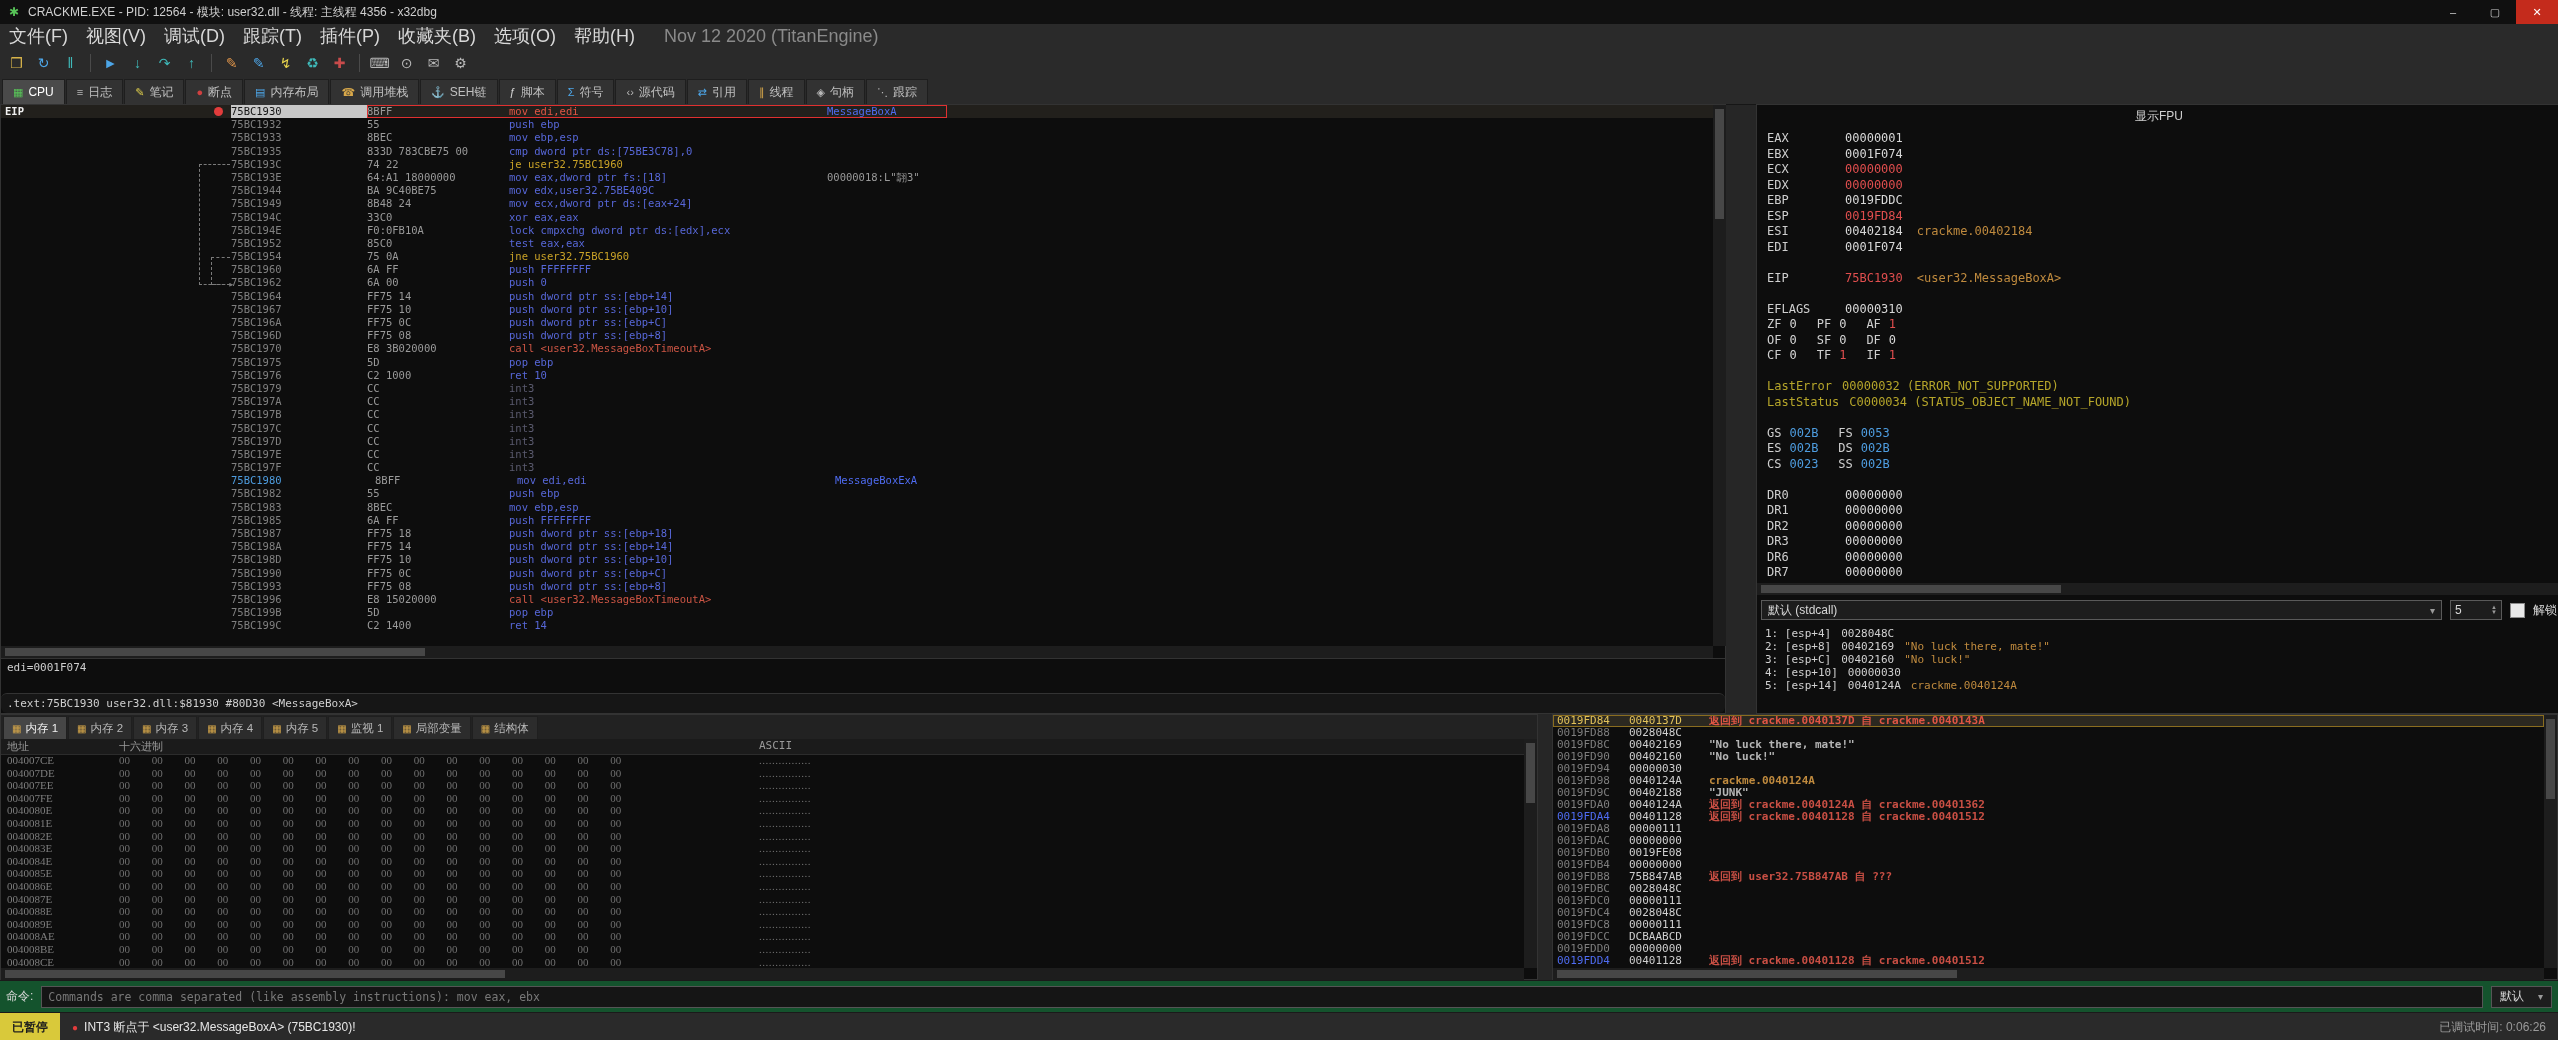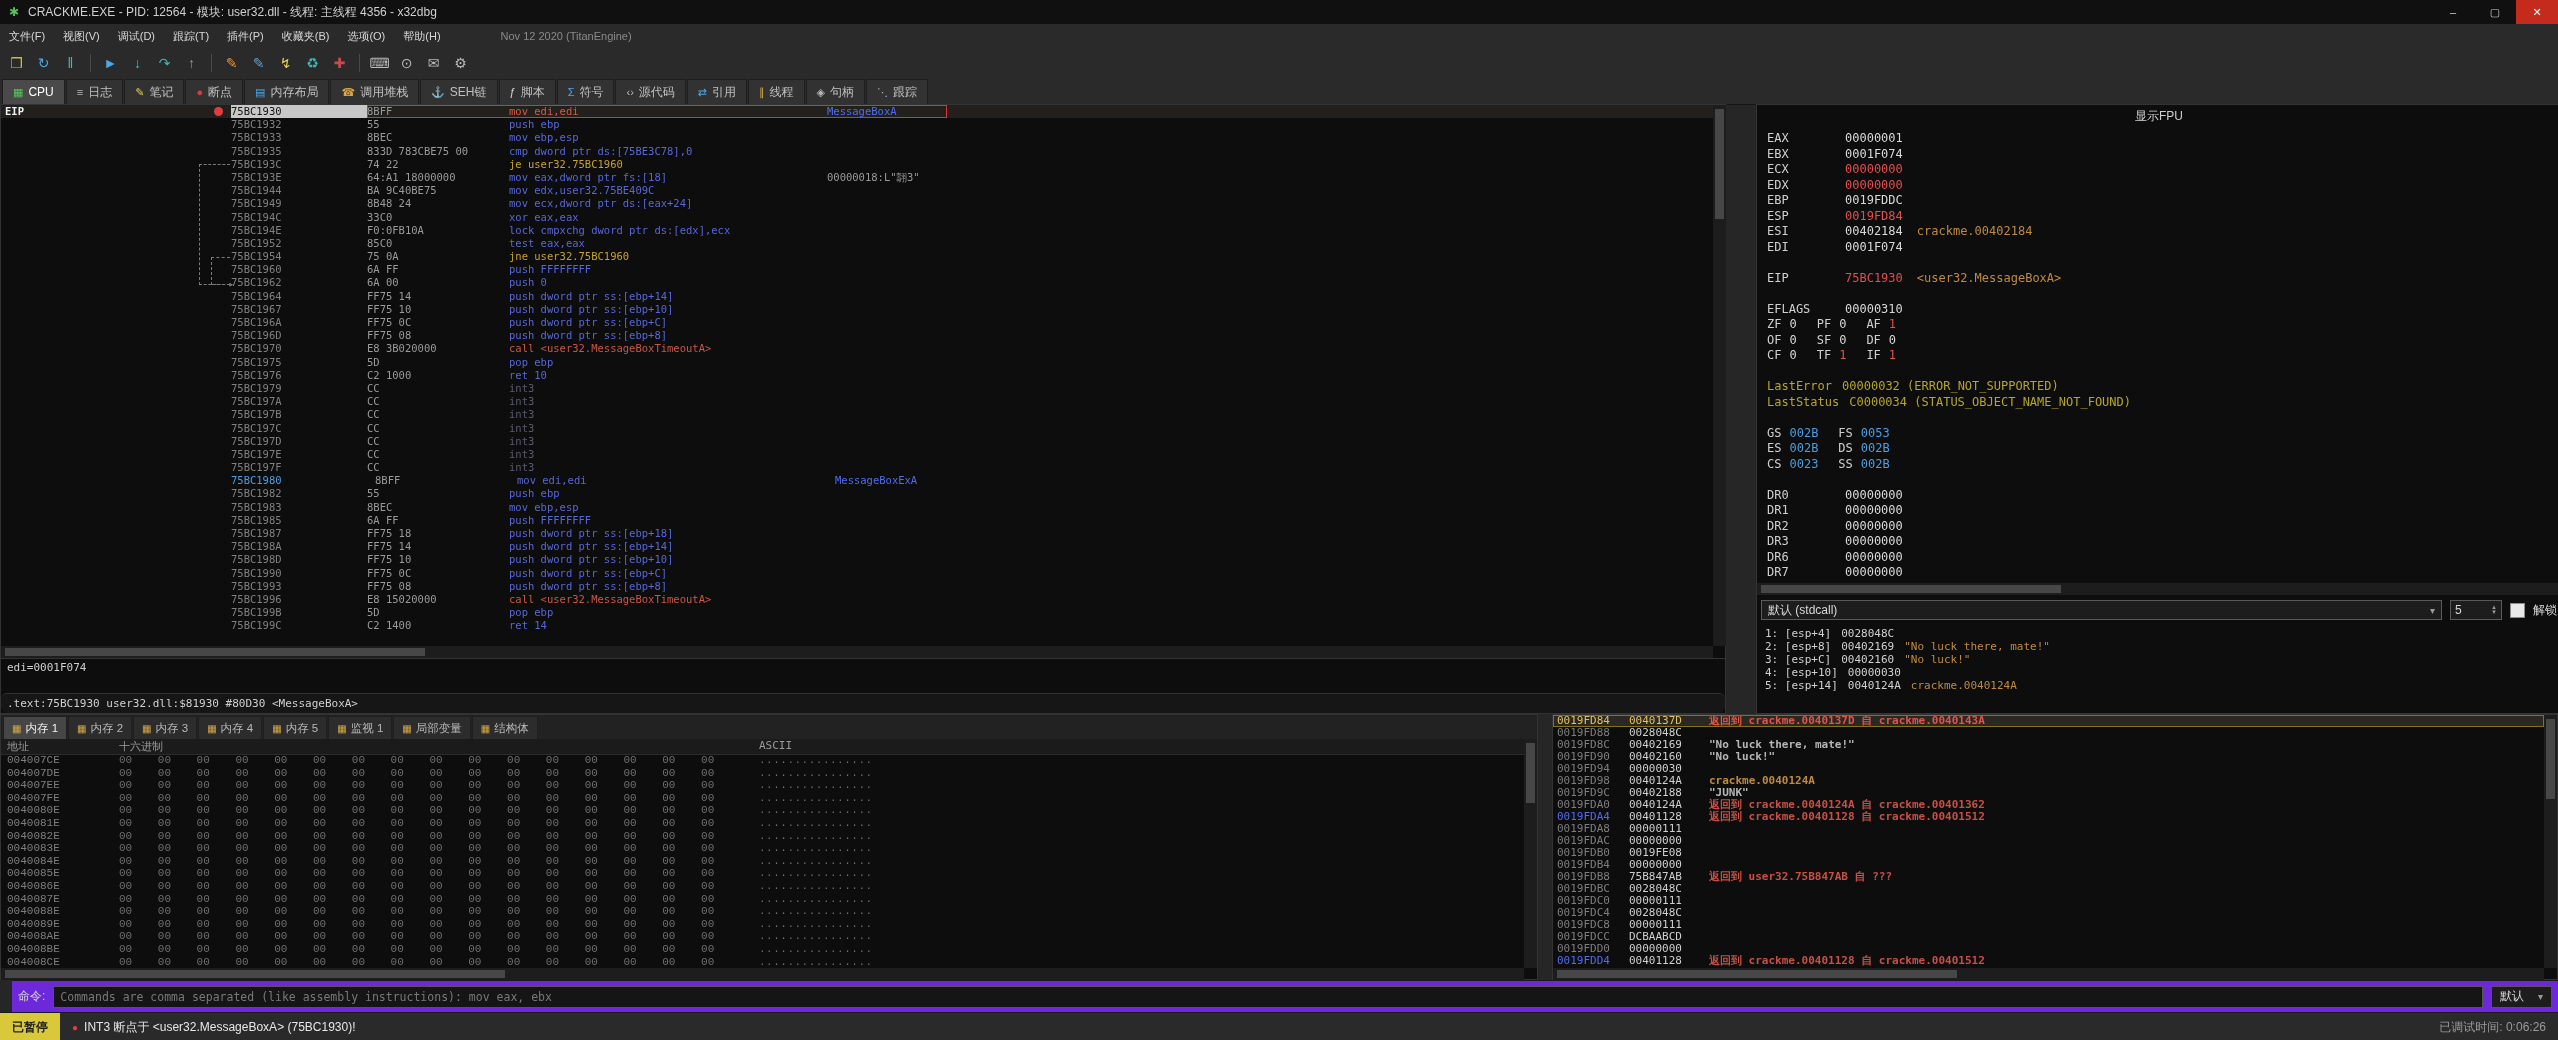--- a/index.html
+++ b/index.html
@@ -10,21 +10,21 @@
   .titlebar{position:absolute;left:0;top:0;right:0;height:24px;background:#101010;
             display:flex;align-items:center;font-size:12px;color:#cfcfcf;}
   .appicon{width:18px;text-align:center;margin:0 5px;color:#58c458;font-size:12px;}
   .title-text{white-space:nowrap;}
   .tspacer{flex:1;}
   .wbtn{width:42px;height:24px;display:flex;align-items:center;justify-content:center;font-size:11px;color:#cfcfcf;}
   .wbtn.close{background:#c42b1c;color:#fff;}
 
   
   .menubar{position:absolute;left:0;top:24px;right:0;height:24px;background:#2a2a2a;
-           border-bottom:1px solid #1a1a1a;display:flex;align-items:center;font-size:11px;gap:31px;}
+           border-bottom:1px solid #1a1a1a;display:flex;align-items:center;font-size:18px;}
   .mitem{padding:0 9px;height:100%;display:flex;align-items:center;color:#d8d8d8;}
   .menu-version{margin-left:20px;color:#8a8a8a;}
 
   
   .toolbar{position:absolute;left:0;top:48px;right:0;height:30px;background:#2a2a2a;
            border-bottom:1px solid #1a1a1a;display:flex;align-items:center;gap:2px;padding-left:4px;}
   .tbtn{width:25px;height:24px;display:flex;align-items:center;justify-content:center;font-size:14px;border-radius:2px;}
   .tsep{width:1px;height:18px;background:#4a4a4a;margin:0 5px;}
 
   
@@ -115,21 +115,21 @@
   .dtab{display:flex;align-items:center;gap:4px;padding:0 8px;height:22px;color:#b8b8b8;background:#2c2c2c;
         border:1px solid #1f1f1f;border-bottom:none;margin-right:1px;}
   .dtab.active{background:#464646;color:#f0f0f0;}
   .dticon{font-size:10px;color:#d8a84a;}
   .dump-head{position:absolute;left:0;top:24px;right:13px;height:15px;background:#1b1b1b;border-bottom:1px solid #2c2c2c;
              display:flex;color:#9a9a9a;font-size:11px;font-family:"DejaVu Sans Mono",monospace;}
   .h-addr{width:112px;padding-left:6px;}
   .h-hex{width:640px;}
   .h-ascii{flex:1;}
   #dump-rows{position:absolute;left:0;top:39px;right:13px;height:214px;overflow:hidden;
-             font-family:Liberation Mono, monospace;font-size:11px;line-height:12.6px;color:#6f6f6f;}
+             font-family:Liberation Serif, serif;font-size:11px;line-height:12.6px;color:#6f6f6f;}
   .mrow{display:flex;height:12.6px;white-space:pre;}
   .maddr{width:112px;color:#7e7e7e;padding-left:6px;}
   .mhex{width:640px;word-spacing:19px;}
   .mascii{letter-spacing:0.5px;}
   #dump-vsb{right:0;top:24px;width:13px;height:229px;}
   #dump-hsb{left:0;top:253px;width:1523px;height:12px;}
 
   .splitter-v{position:absolute;left:1538px;top:714px;width:14px;height:266px;background:#262626;}
 
   
@@ -145,21 +145,21 @@
   .srow.sel .sval{color:#e2c25a;}
   .scmt{flex:1;color:#b5b5b5;font-weight:bold;}
   .scmt.ret{color:#c94f44;}
   .srow.sel .scmt.ret{color:#e05544;}
   .scmt.str{color:#b5b5b5;}
   .scmt.mod{color:#bf8a3e;}
   #stack-vsb{right:0;top:0;width:13px;height:253px;}
   #stack-hsb{left:0;top:253px;width:991px;height:12px;}
 
   
-  .cmdbar{position:absolute;left:12px;top:980px;right:0;height:32px;background:#6d28d9;border-top:1px solid #1a1a1a;
+  .cmdbar{position:absolute;left:0;top:980px;right:0;height:32px;background:#14532d;border-top:1px solid #1a1a1a;
           display:flex;align-items:center;gap:8px;padding:0 6px;font-size:12px;box-sizing:border-box;}
   .cmdlabel{color:#d8d8d8;white-space:nowrap;}
   .cmdinput{flex:1;height:20px;background:#151515;border:1px solid #555;color:#d0d0d0;
             font-family:"DejaVu Sans Mono",monospace;font-size:11.5px;padding:0 6px;}
   .cmdinput::placeholder{color:#787878;}
   .profile-combo{display:flex;align-items:center;gap:14px;border:1px solid #555;background:#1d1d1d;height:20px;
                  padding:0 8px;color:#d8d8d8;}
   .statusbar{position:absolute;left:0;top:1012px;right:0;height:28px;background:#2a2a2a;border-top:1px solid #1a1a1a;
              display:flex;align-items:center;font-size:12px;}
   .state-badge{background:#d9c93a;color:#1d1d1d;font-weight:bold;align-self:stretch;display:flex;

